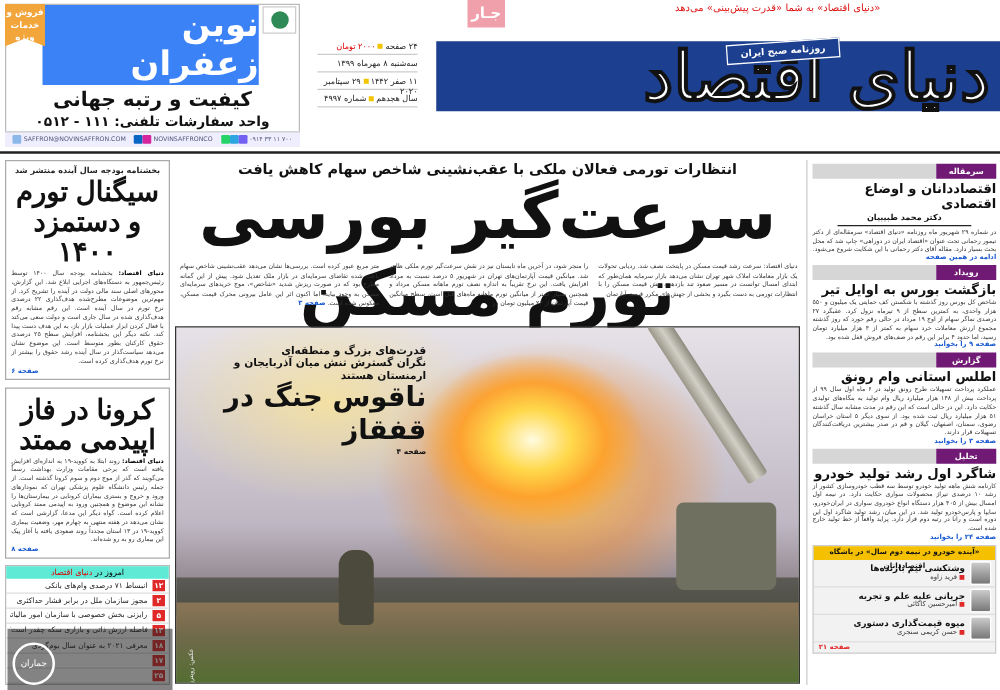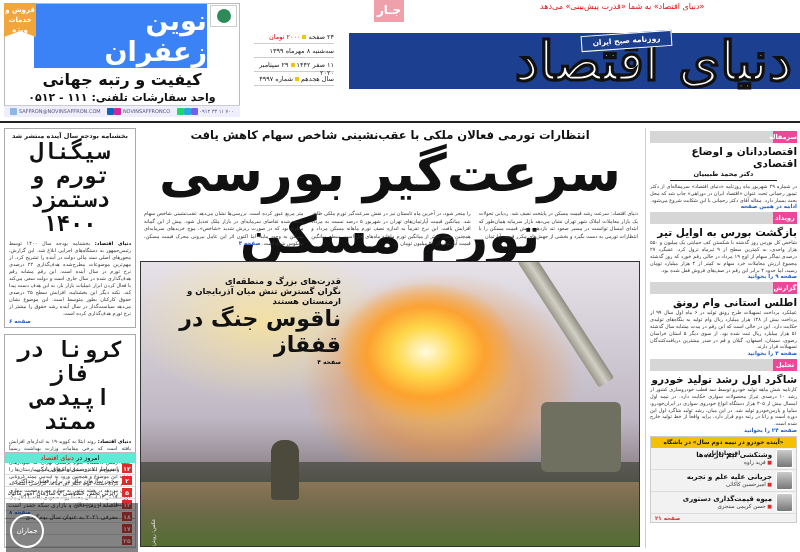--- a/index.html
+++ b/index.html
@@ -27,21 +27,21 @@
   #jar-tab{left:374px;top:0;width:30px;height:22px;background:#f0a0aa;color:#fff;font-size:12px;font-weight:bold;text-align:center;line-height:20px}
   #tagline{left:540px;top:2px;width:262px;font-size:8px;color:#d11;direction:rtl;text-align:left}
   #paper-title{left:352px;top:18px;width:440px;height:92px;color:#fff;font-size:54px;font-weight:bold;font-family:"DejaVu Serif",serif;direction:rtl;text-align:right;line-height:86px;letter-spacing:-2px;-webkit-text-stroke:1.5px #111;overflow:hidden}
   #morning-badge{left:581px;top:33px;width:91px;height:16px;background:#1c3f8f;border:1px solid #fff;color:#fff;font-size:7.5px;font-weight:bold;text-align:center;line-height:14px;transform:rotate(-4deg);direction:rtl}
   #rule-top{left:0;top:121px;width:800px;height:2px;background:#222}
 
   
   #left-col{left:4px;top:128px;width:132px}
   .lbox{border:1px solid #aaa;padding:3px 4px;background:#fff}
   .kicker{font-size:6.5px;font-weight:bold;text-align:center;color:#222;direction:rtl}
-  .bighead{font-size:22px;font-weight:bold;line-height:24px;text-align:center;direction:rtl;font-family:Liberation Mono, monospace}
+  .bighead{font-size:22px;font-weight:bold;line-height:24px;text-align:center;direction:rtl;font-family:Liberation Sans, sans-serif}
   .body{font-size:5px;line-height:7px;color:#333;text-align:justify;direction:rtl}
   .body b{color:#000}
   .pglink{font-size:5.5px;color:#1c5bd0;font-weight:bold;direction:rtl;text-align:left;margin-top:1px}
   #today-box{left:4px;top:452px;width:132px;height:96px;border:1px solid #bbb}
   #today-head{height:10px;background:#5eead4;font-size:6.5px;font-weight:normal;text-align:center;line-height:10px;direction:rtl}
   #today-head span{color:#d00}
   .today-item{display:flex;flex-direction:row-reverse;align-items:center;height:12px;border-bottom:1px solid #ddd;padding:0 3px}
   .today-num{width:10px;height:9px;background:#e02a2a;color:#fff;font-size:6px;font-weight:bold;text-align:center;line-height:9px;margin-left:4px}
   .today-txt{font-size:6px;color:#222;direction:rtl;flex:1;text-align:right;white-space:nowrap;overflow:hidden}
   #watermark{left:6px;top:503px;width:132px;height:56px;background:rgba(30,30,30,.55);color:#fff;display:flex;align-items:center}
@@ -67,21 +67,21 @@
   #photo-text{position:absolute;left:10px;top:14px;width:190px;direction:rtl;text-align:right}
   #photo-k1{font-size:8.5px;font-weight:bold}
   #photo-k2{font-size:8.5px;font-weight:bold}
   #photo-h{font-size:22px;font-weight:bold;line-height:26px}
   #photo-pg{font-size:6px;font-weight:bold}
   #photo-credit{position:absolute;left:-2px;bottom:10px;font-size:5px;color:#eee;transform:rotate(-90deg)}
 
   
   #right-col{left:645px;top:128px;width:152px;border-left:1px solid #ccc;padding-left:4px;height:420px}
   .sec-bar{display:flex;height:12px;margin-top:3px;flex-direction:row-reverse}
-  .sec-label{background:#ec4899;color:#fff;font-size:6.5px;font-weight:bold;width:24px;text-align:center;line-height:12px;direction:rtl}
+  .sec-label{background:#701a75;color:#fff;font-size:6.5px;font-weight:bold;width:48px;text-align:center;line-height:12px;direction:rtl}
   .sec-fill{flex:1;background:#d6d6d6}
   .r-head{font-size:10.5px;font-weight:bold;text-align:right;direction:rtl;margin:2px 0 1px}
   .r-author{font-size:6.5px;font-weight:bold;text-align:center;direction:rtl;border-bottom:1.5px solid #222;margin:0 20px 2px;padding-bottom:2px}
   .r-body{font-size:5px;line-height:6.8px;color:#333;direction:rtl;text-align:justify}
   .r-link{font-size:5.5px;color:#1c5bd0;font-weight:bold;direction:rtl;text-align:right}
   #focus-box{margin-top:3px;border:1px solid #ccc;background:#f2f2f2}
   #focus-head{background:#f4c000;font-size:5.8px;font-weight:bold;text-align:center;height:11px;line-height:11px;direction:rtl}
   .focus-item{display:flex;flex-direction:row-reverse;align-items:center;height:22px;padding:0 3px;border-bottom:1px solid #ddd}
   .focus-avatar{width:17px;height:19px;background:linear-gradient(#ccc,#777);border:1px solid #fff;margin-left:4px;border-radius:2px}
   .focus-txt{direction:rtl;text-align:right;flex:1}

